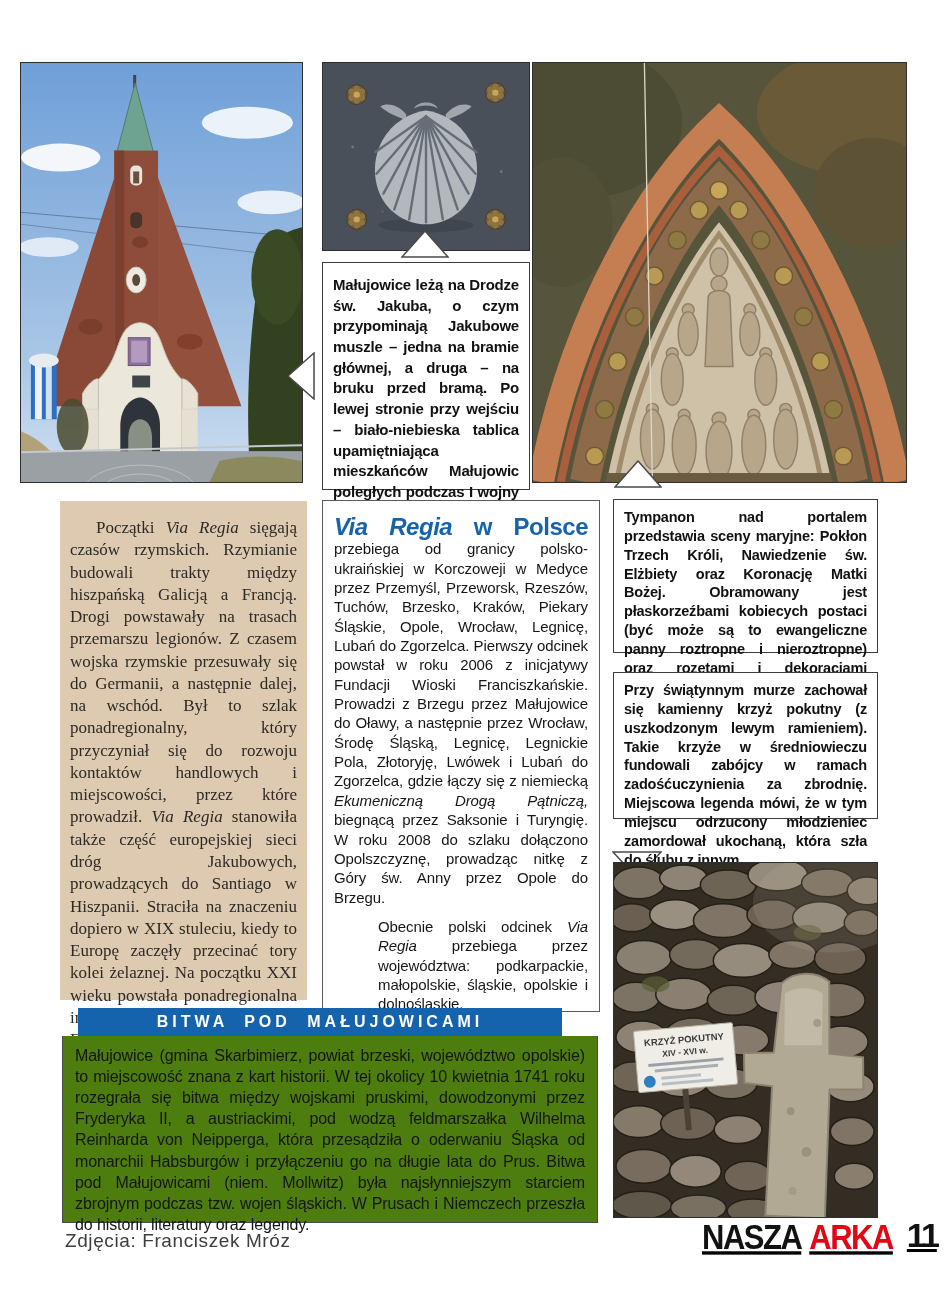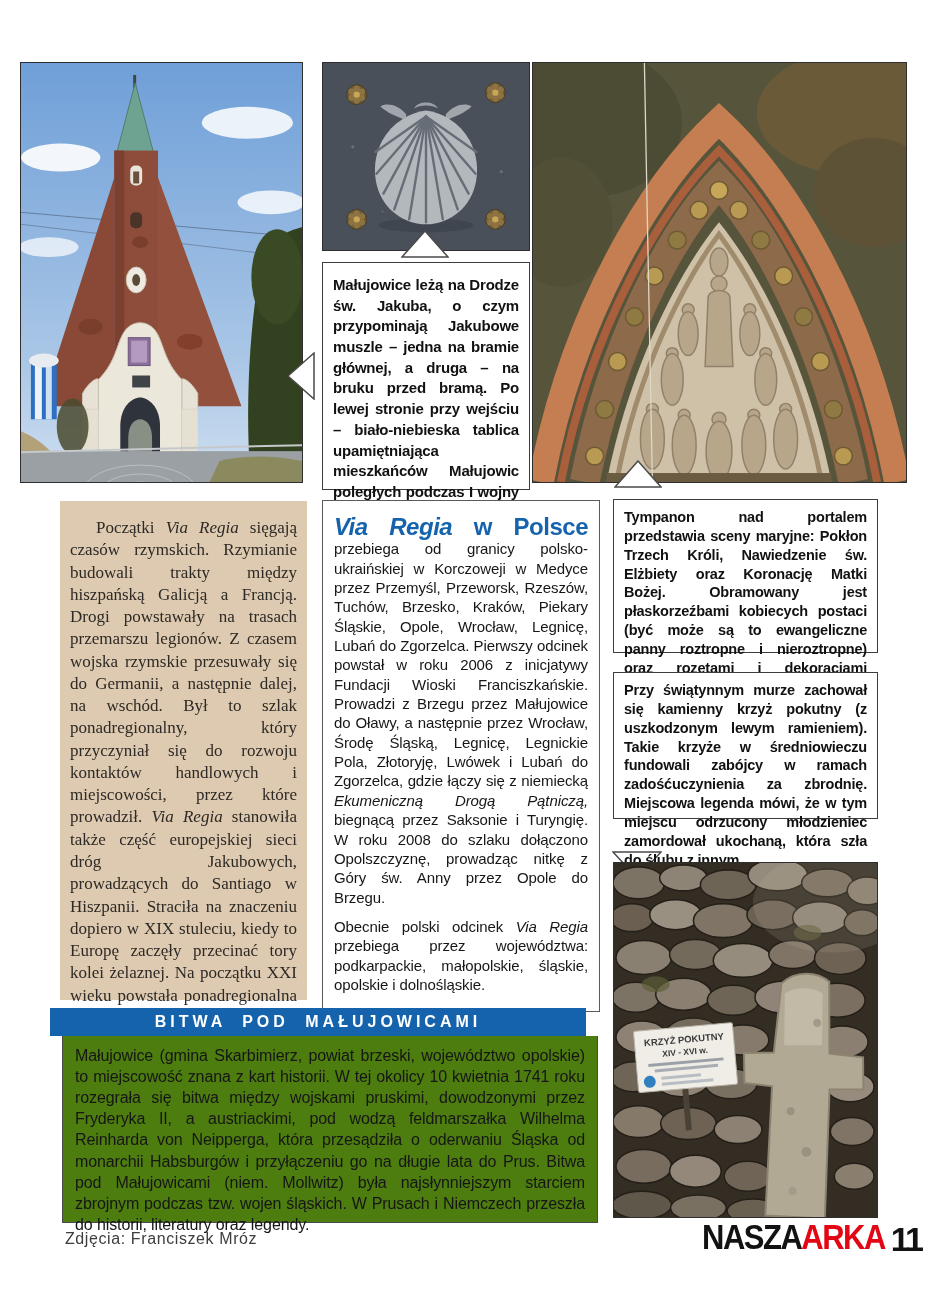--- a/index.html
+++ b/index.html
@@ -20,41 +20,41 @@
             font-family:"Liberation Serif",serif;font-size:17px;line-height:1.31;
             text-align:justify;}
   .left-col p{margin:0;text-indent:26px;}
   .ital{font-style:italic;}
 
   
   .mid-col{border:1px solid #5a5a5a;background:#fff;padding:14px 11px;
            font-size:15px;line-height:1.29;text-align:justify;color:#161616;
            letter-spacing:-0.1px;}
   .mid-col p{margin:0;}
-  .mid-col p + p{margin-top:10px;}
+  .mid-col p + p{margin-top:10px;margin-left:44px;}
   .vr-head{color:#1463ac;font-weight:bold;font-size:24px;line-height:1;
            letter-spacing:-0.5px;}
   .vr-head .h-it{font-style:italic;}
 
   
   .rbox{border:1px solid #3c3c3c;background:#fff;padding:8px 10px;
         font-weight:bold;font-size:14.5px;line-height:1.3;text-align:justify;
         color:#111;letter-spacing:-0.2px;}
 
   
   .bluebar{background:#1463ac;color:#fff;display:flex;align-items:center;
            justify-content:center;font-weight:bold;font-size:16px;
            letter-spacing:4px;word-spacing:8px;}
   .bitwa{border:1px solid #4a4a4a;border-top:none;background:#4d7c0f;
          padding:9px 12px;font-size:16px;line-height:1.32;text-align:justify;
          color:#161616;letter-spacing:-0.1px;}
 
-  .credit{font-size:16px;color:#3d3d3d;letter-spacing:0.6px;}
-
-  .logo{display:flex;align-items:center;gap:6px;}
+  .credit{font-size:19px;color:#3d3d3d;letter-spacing:0.6px;}
+
+  .logo{display:flex;align-items:flex-start;gap:14px;text-decoration:underline;}
   .logo .nasza{font-weight:bold;font-size:31px;color:#121212;letter-spacing:-1.5px;
                transform:scaleY(1.12);transform-origin:bottom;}
   .logo .arka{font-weight:bold;font-size:31px;color:#e30613;letter-spacing:-1.5px;
               transform:scaleY(1.12);transform-origin:bottom;}
   .logo .pagenum{font-weight:bold;font-size:34px;line-height:0.82;color:#121212;
                  letter-spacing:-3px;}
 
   .tri{position:absolute;}
 </style>
 </head>
@@ -353,21 +353,21 @@
         <text x="72" y="193" text-anchor="middle" font-size="8.5" font-weight="bold" fill="#3a3a3a">XIV - XVI w.</text>
         <rect x="34" y="199" width="76" height="3" fill="#9aa0a8"></rect>
         <rect x="40" y="205" width="64" height="3" fill="#a8adb4"></rect>
         <circle cx="34" cy="217" r="6" fill="#2f7fc1"></circle>
         <rect x="46" y="213" width="40" height="3" fill="#b9bec4"></rect>
         <rect x="46" y="219" width="52" height="3" fill="#b9bec4"></rect>
       </g>
     </svg>
   </div>
 
-  <div class="abs bluebar" style="left:50px;top:1008px;width:536px;height:28px;">
+  <div class="abs bluebar" style="left:78px;top:1008px;width:484px;height:28px;">
     <span>BITWA POD MAŁUJOWICAMI</span>
   </div>
   <div class="abs bitwa" style="left:62px;top:1036px;width:536px;height:187px;">
     <span>Małujowice (gmina Skarbimierz, powiat brzeski, województwo opolskie) to miejscowość znana z kart historii. W tej okolicy 10 kwietnia 1741 roku rozegrała się bitwa między wojskami pruskimi, dowodzonymi przez Fryderyka II, a austriackimi, pod wodzą feldmarszałka Wilhelma Reinharda von Neipperga, która przesądziła o oderwaniu Śląska od monarchii Habsburgów i przyłączeniu go na długie lata do Prus. Bitwa pod Małujowicami (niem. Mollwitz) była najsłynniejszym starciem zbrojnym podczas tzw. wojen śląskich. W Prusach i Niemczech przeszła do historii, literatury oraz legendy.</span>
   </div>
 
   <div class="abs credit" style="left:65px;top:1230px;">Zdjęcia: Franciszek Mróz</div>
 
   <div class="abs logo" style="left:702px;top:1222px;">
     <span class="nasza">NASZA</span>

